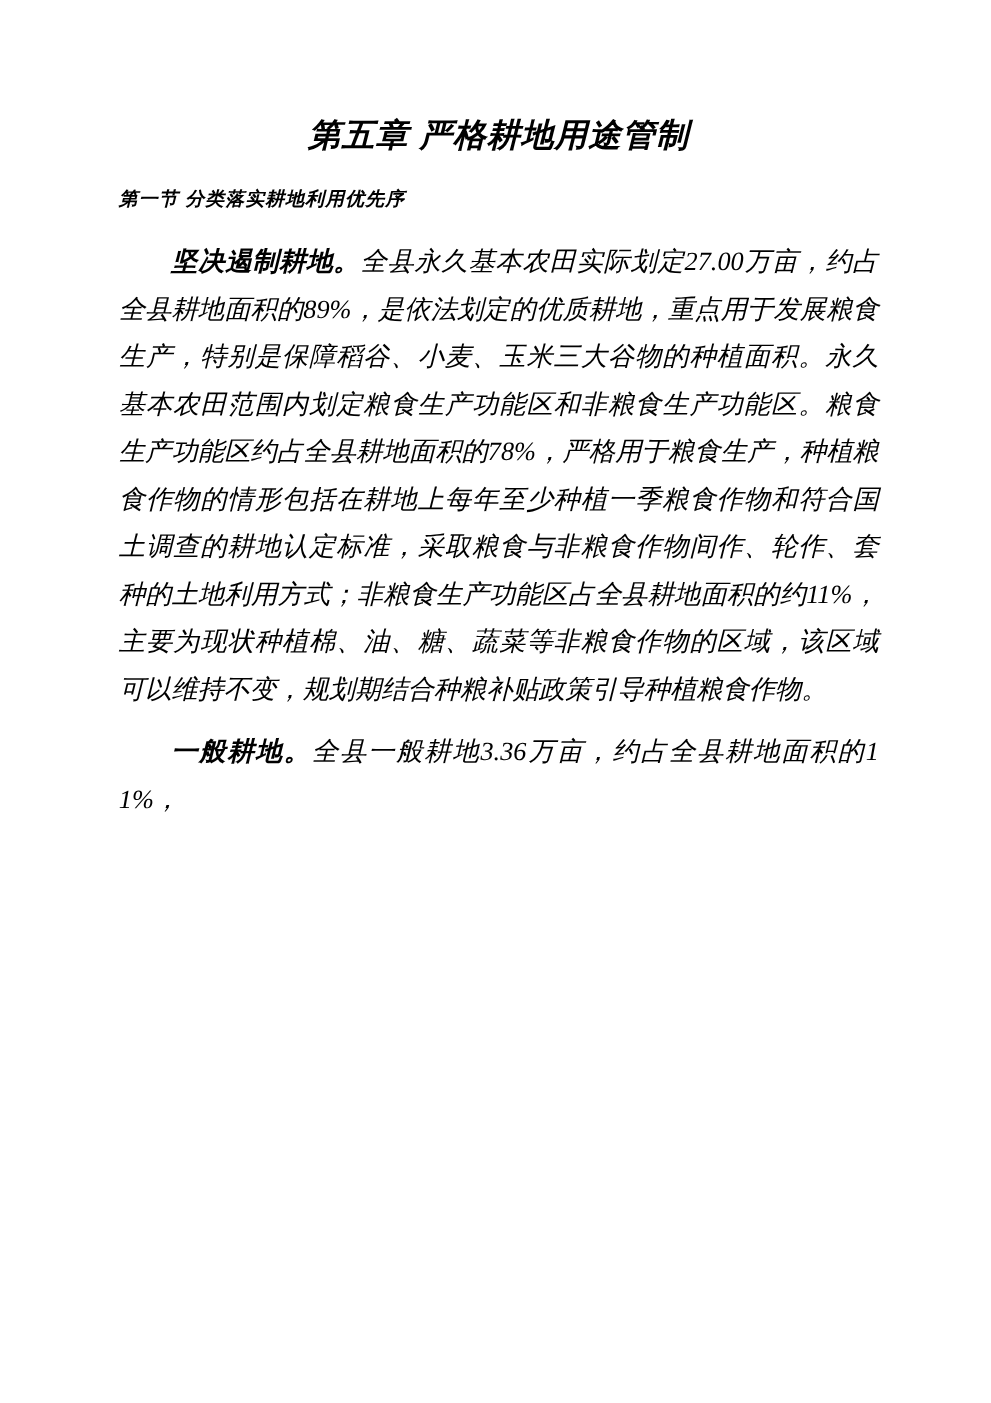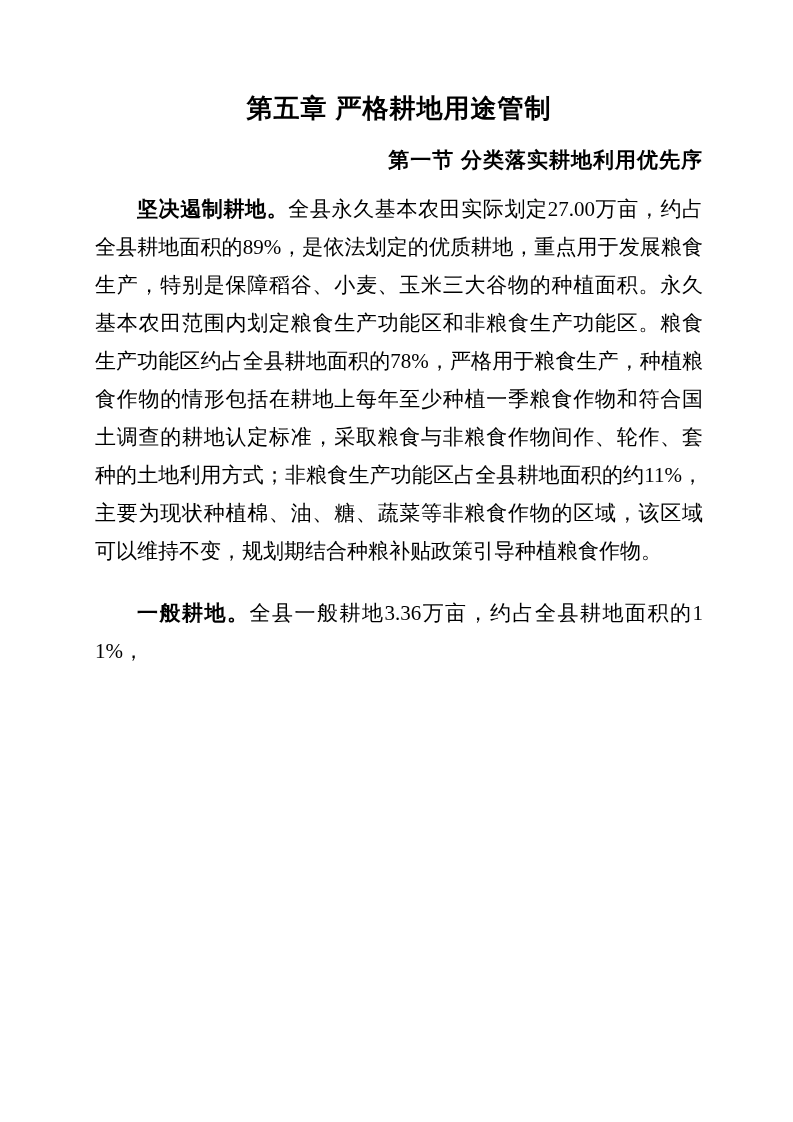--- a/index.html
+++ b/index.html
@@ -10,53 +10,54 @@
   .page {
     position: relative;
     width: 793px;
     height: 810px;
     background: #ffffff;
     color: #000000;
     box-sizing: border-box;
     padding: 0 90px 0 95px;
     overflow: hidden;
     font-family: "Liberation Serif", "DejaVu Serif", serif;
+    font-style: italic;
   }
   .chapter-title {
     margin: 88px 0 0 0;
     line-height: 40px;
     font-size: 26px;
     font-weight: 700;
     text-align: center;
     font-family: "Liberation Sans", "DejaVu Sans", sans-serif;
     letter-spacing: 1px;
   }
   .section-title {
     margin: 14px 0 12px 0;
     line-height: 36px;
-    font-size: 21px;
+    font-size: 15px;
     font-weight: 700;
-    text-align: right;
+    text-align: left;
     font-family: "Liberation Sans", "DejaVu Sans", sans-serif;
     letter-spacing: 1px;
   }
   p.body-para {
     margin: 0;
     font-size: 21px;
     line-height: 38px;
     text-align: justify;
     text-justify: inter-character;
     text-indent: 2em;
     word-break: break-all;
   }
   p.body-para.first {
     margin-top: 30px;
   }
   p.body-para.last {
-    margin-top: 24px;
+    margin-top: 12px;
   }
   p.body-para b {
     font-weight: 700;
   }
   .page-number {
     position: absolute;
     left: 0;
     right: 0;
     top: 1036px;
     text-align: center;

